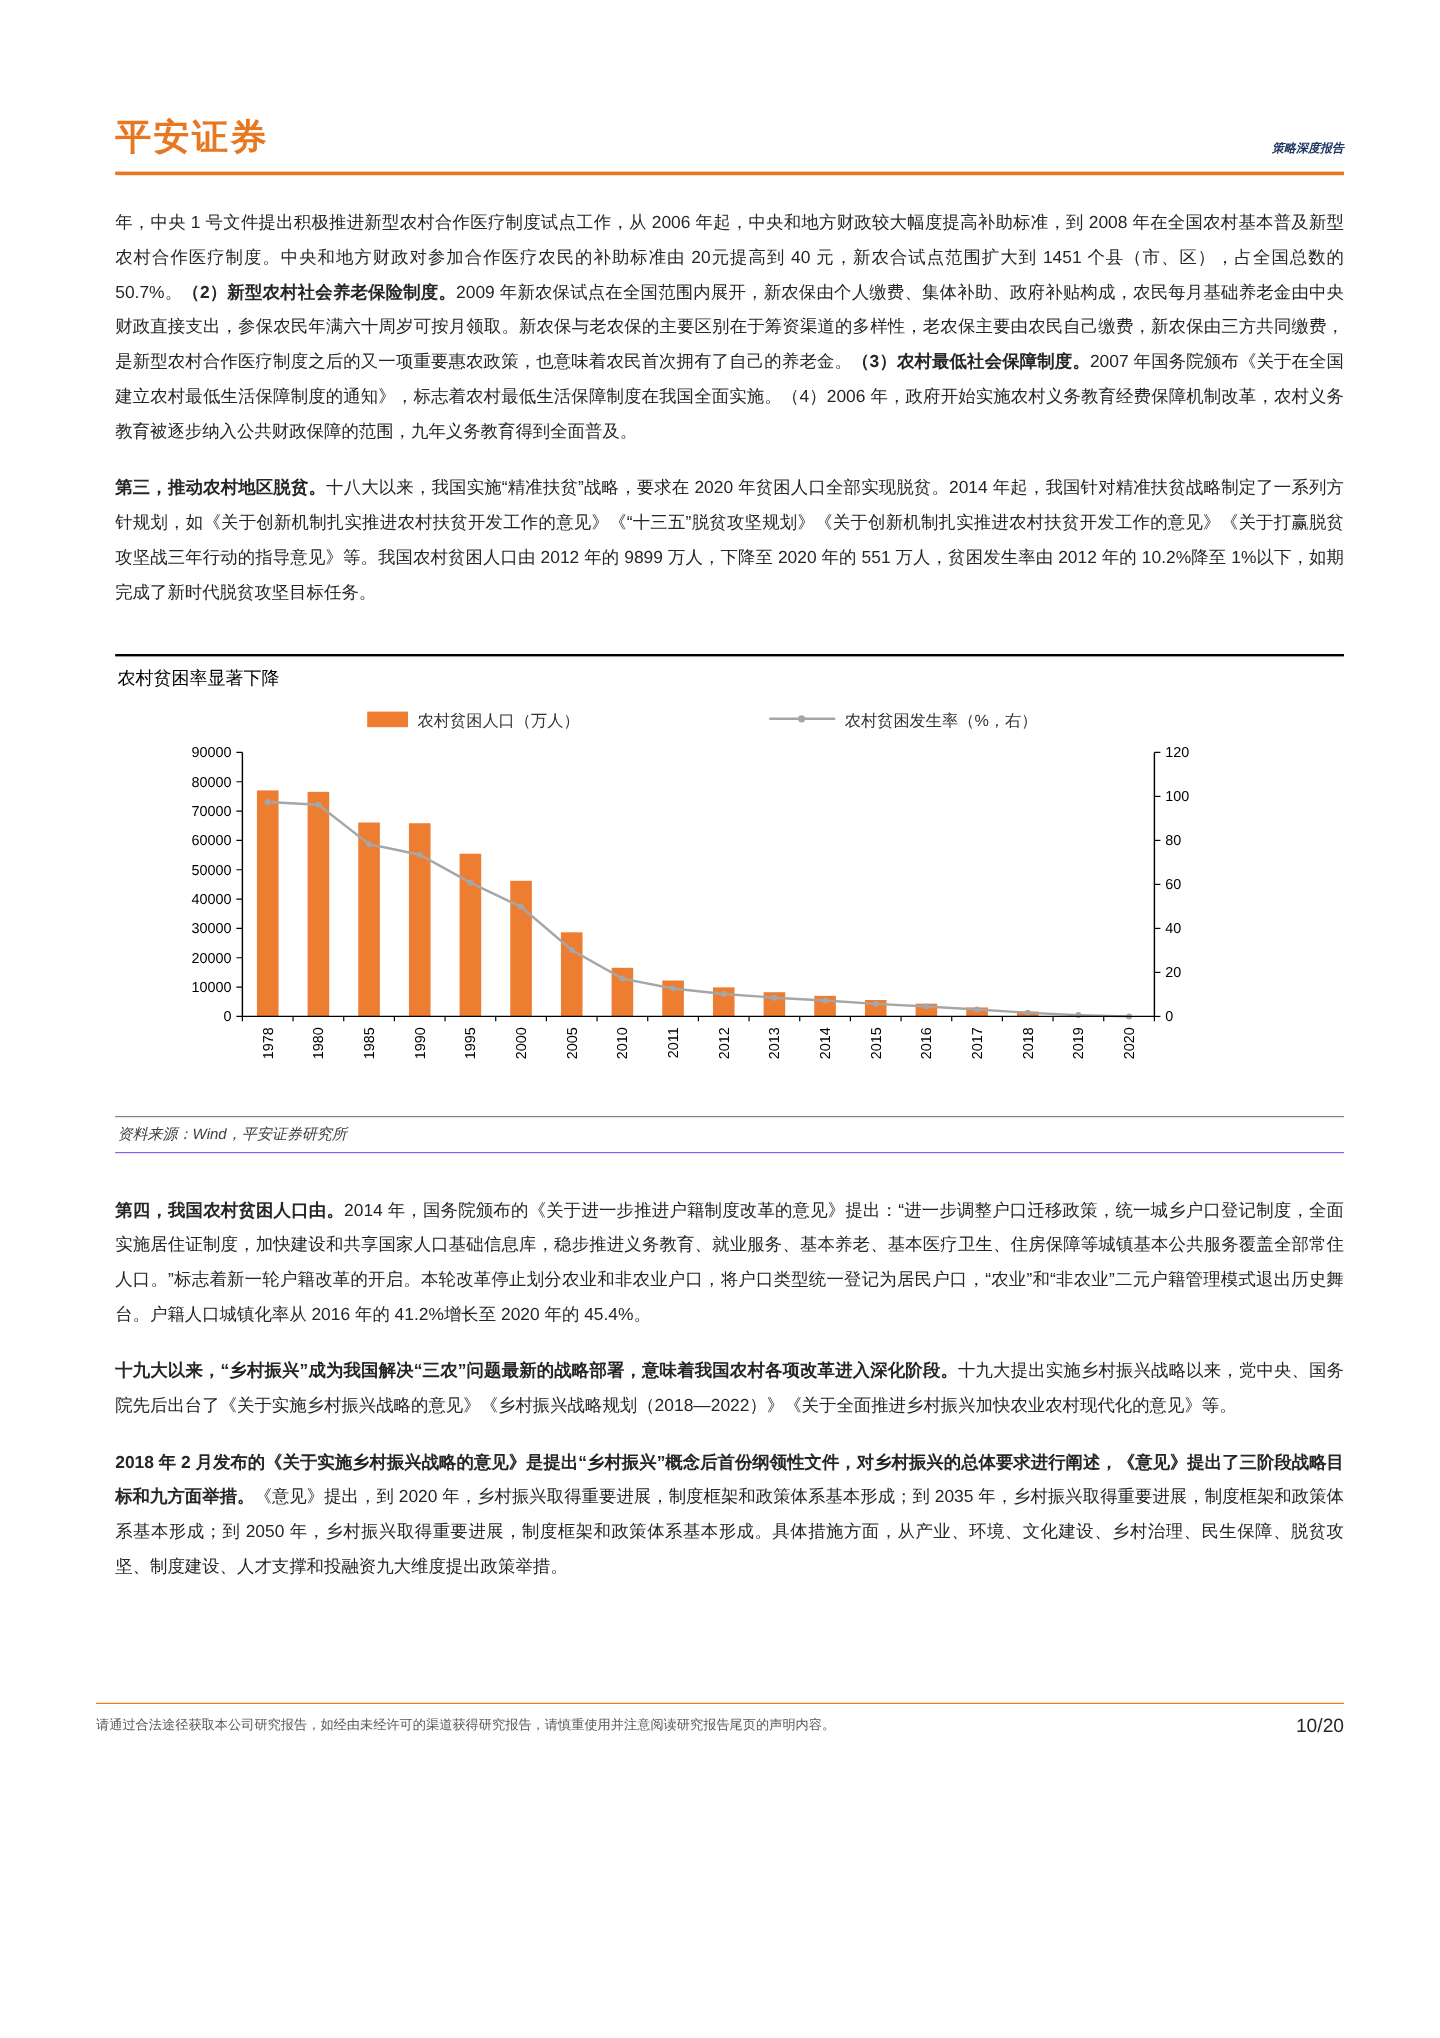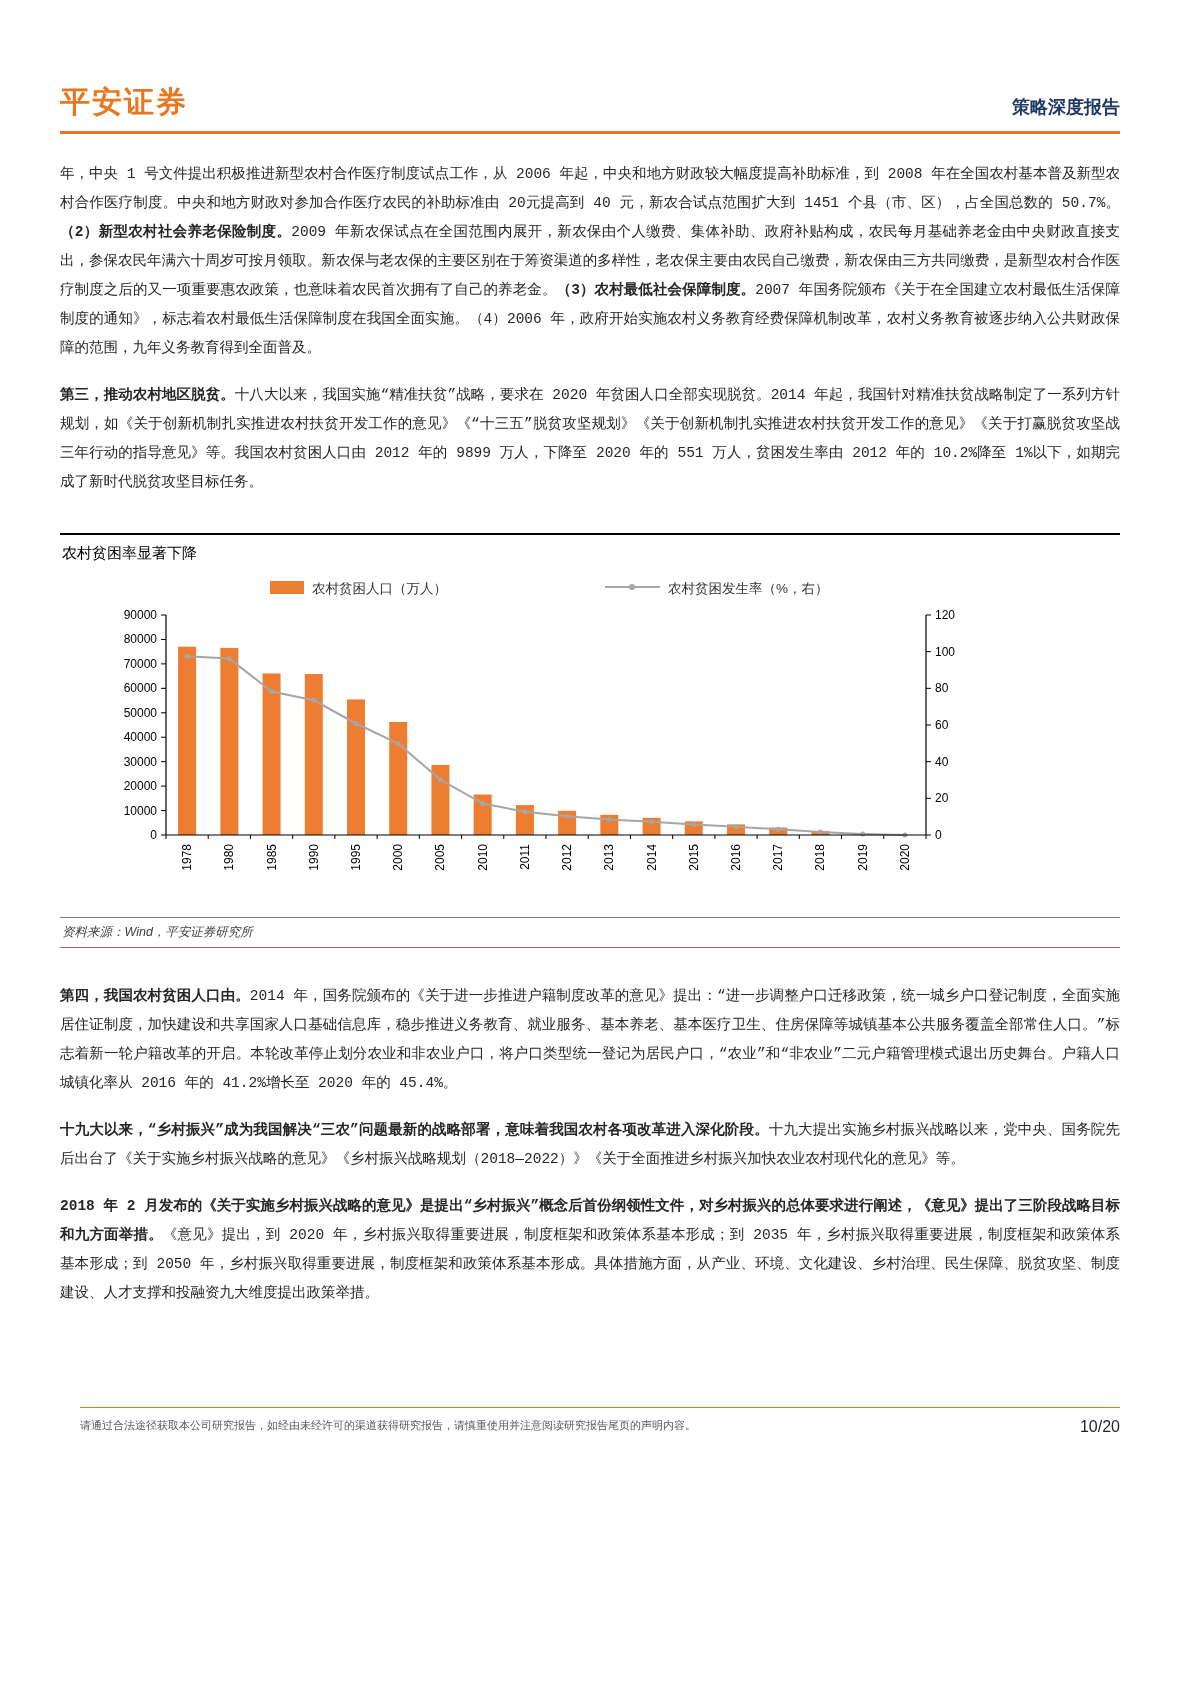--- a/index.html
+++ b/index.html
@@ -1,29 +1,29 @@
 <!DOCTYPE html>
 <html><head>
 <meta charset="utf-8">
 <style>
   * { box-sizing: border-box; }
   html,body { margin:0; padding:0; background:#ffffff; }
   body { font-family:"Liberation Sans","DejaVu Sans",sans-serif; color:#262626; }
   .page {
-    position:relative; width:1200px; height:1506px; margin:4px auto;
-    background:#fff; padding:78px 80px 0 60px; overflow:hidden;
+    position:relative; width:1200px; height:1506px; margin:16px auto;
+    background:#fff; padding:78px 80px 0 96px; overflow:hidden;
   }
   .header {
     display:flex; justify-content:space-between; align-items:flex-end;
     border-bottom:3px solid #E87722; padding-bottom:8px;
   }
   .logo { color:#E87722; font-size:30px; font-weight:bold; letter-spacing:2px; }
-  .report-type { color:#1F3864; font-size:18px; font-weight:bold; padding-bottom:4px; }
+  .report-type { color:#1F3864; font-size:10px; font-weight:bold; padding-bottom:4px;font-style:italic; }
   .para {
-    font-size:14.5px; line-height:29px; text-align:justify; margin:0;font-family:Liberation Mono, monospace;
+    font-size:14.5px; line-height:29px; text-align:justify; margin:0;
   }
   .para.first { margin-top:26px; }
   .para + .para { margin-top:18px; }
   .para span.b { font-weight:bold; }
   .chart-block { margin-top:36px; }
   .chart-title {
     border-top:2px solid #000; font-weight:normal; font-size:15px;
     padding:9px 2px 6px 2px; color:#000;
   }
   .chart-area { padding:4px 0 2px 0; }

